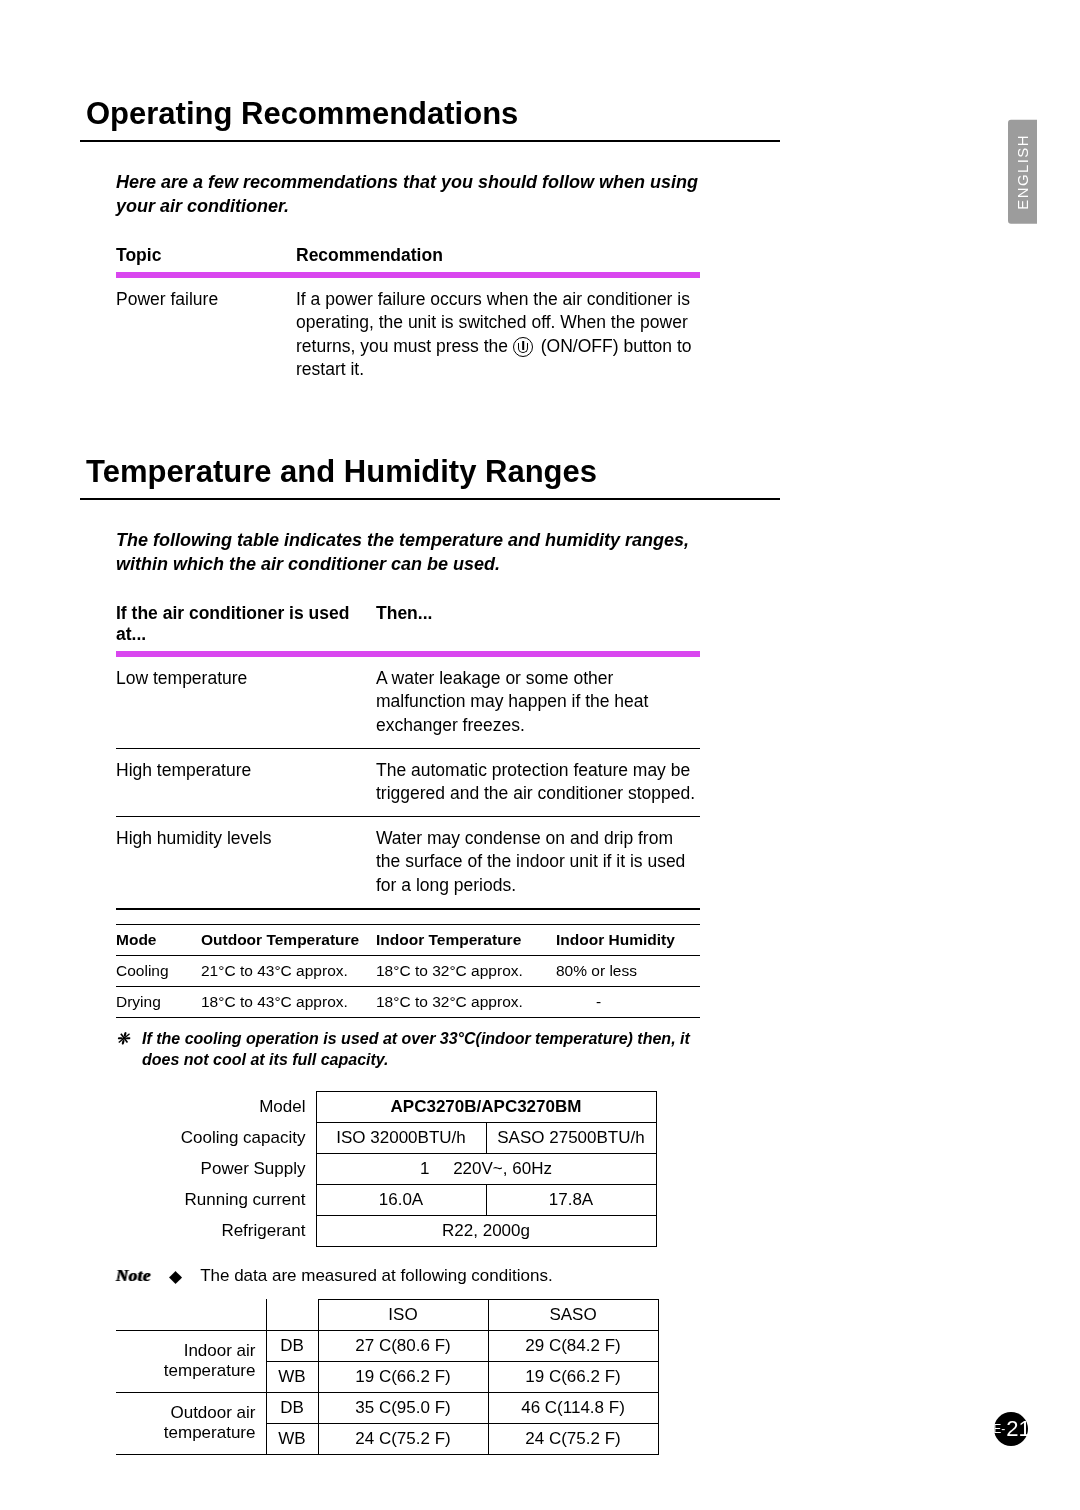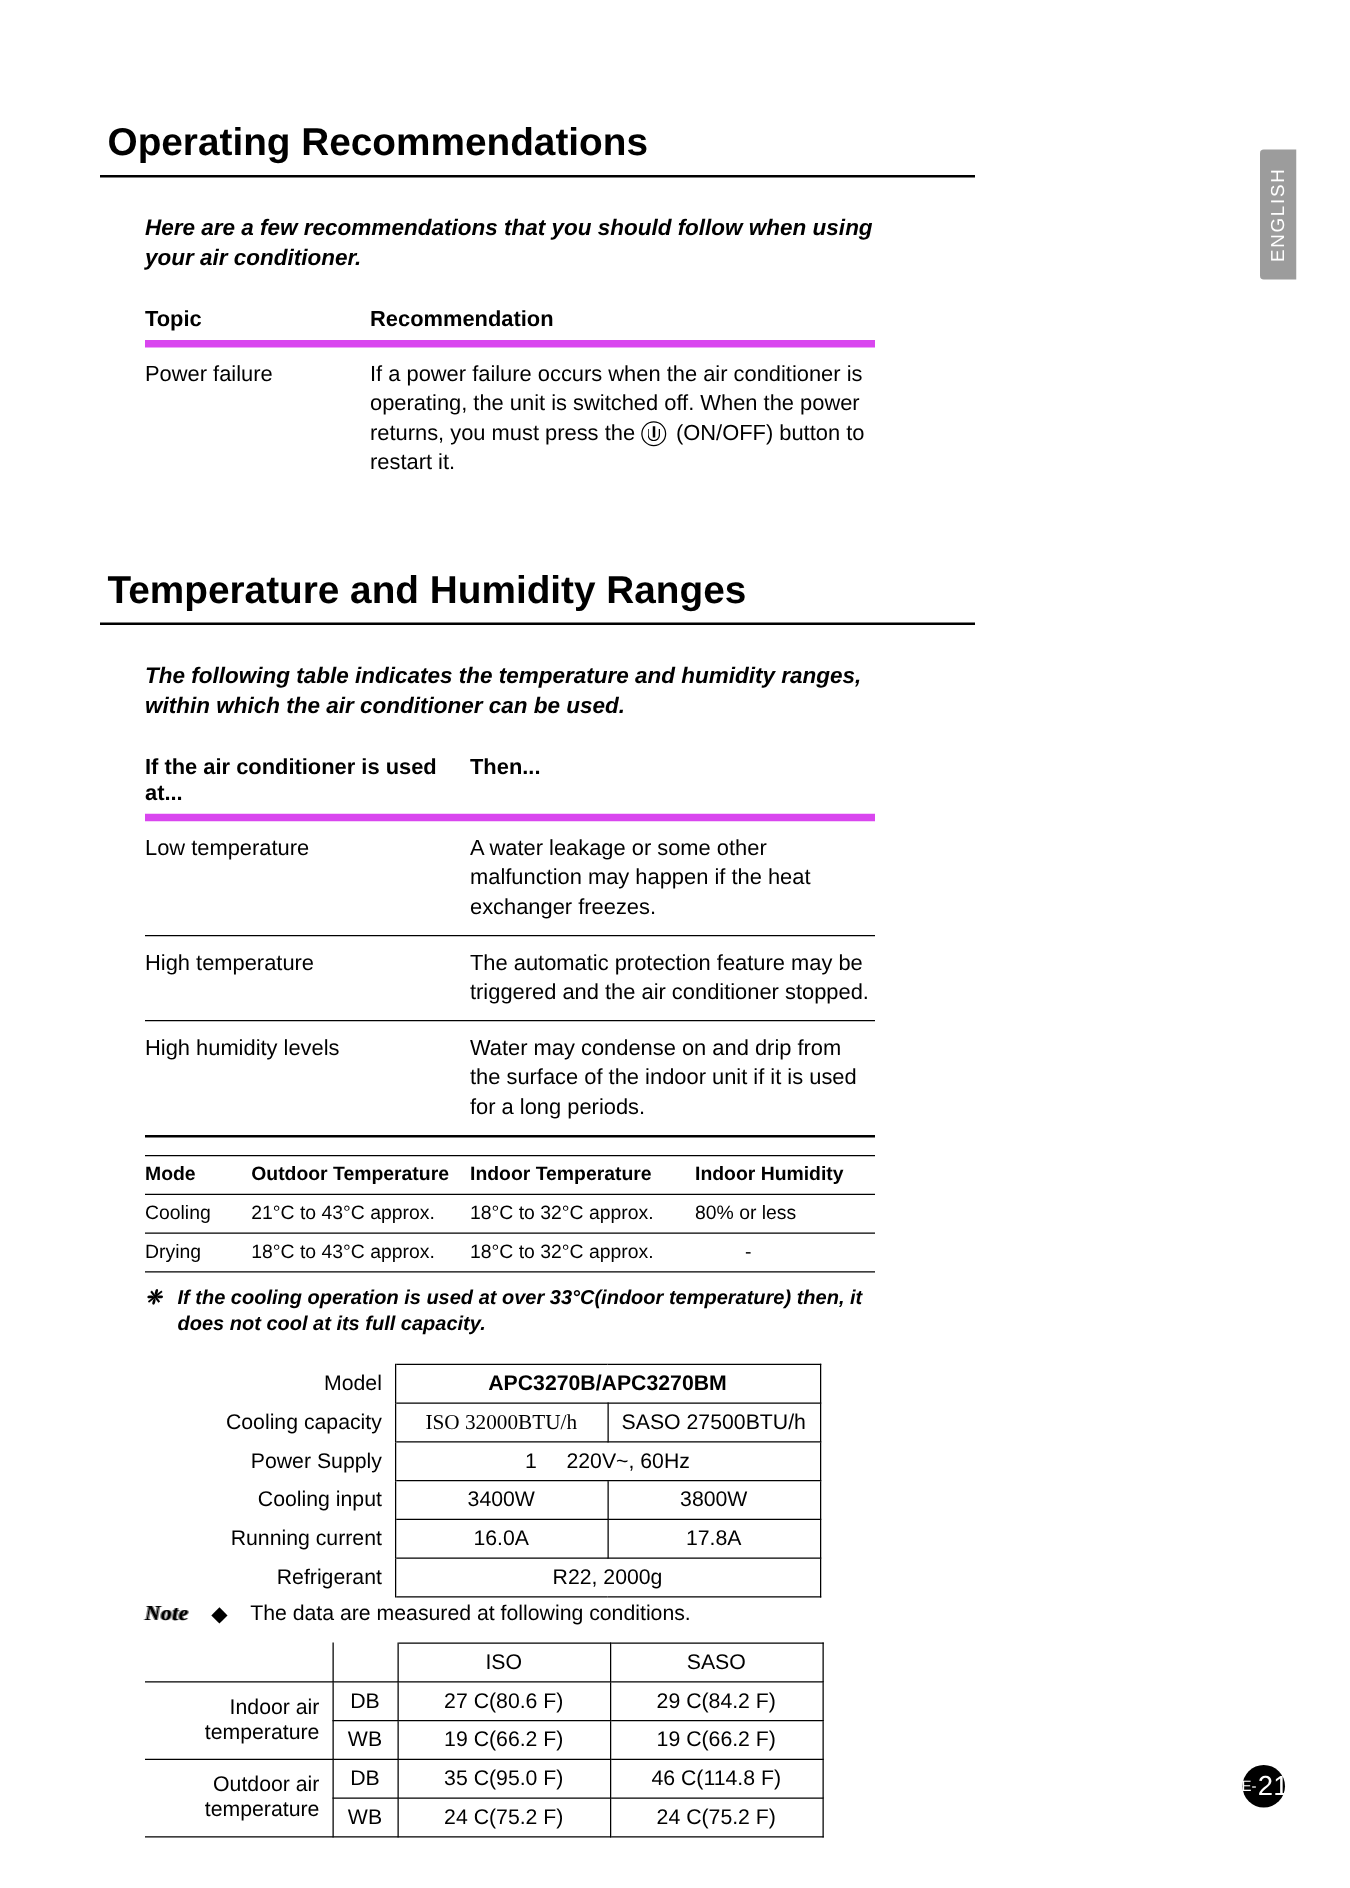--- a/index.html
+++ b/index.html
@@ -144,23 +144,23 @@
   .spec-table .label-col {
     border-left: none;
     border-top: none;
     border-bottom: none;
     text-align: right;
     width: 200px;
     padding-left: 0;
   }
   .spec-table tr:first-child .label-col { border-top: none; }
   .spec-table .first-row .label-col { border-top: none; }
-  .spec-c1 { width: 170px; font-family: Liberation Serif, serif; }
+  .spec-c1 { width: 170px; }
   .spec-c2 { width: 170px; }
-  .note-line { margin-top: 3px; font-size: 17px; display:flex; gap:18px; }
+  .note-line { margin-top: 19px; font-size: 17px; display:flex; gap:18px; }
   .note-word {
     font-family: Georgia, 'Times New Roman', serif;
     font-style: italic;
     font-weight: bold;
     text-shadow: 1px 0 #888, -1px 0 #888;
     letter-spacing: 0.5px;
   }
   .cond-table {
     border-collapse: collapse;
     margin-top: 12px;
@@ -289,25 +289,20 @@
       <tr>
         <td class="label-col">Cooling capacity</td>
         <td class="spec-c1">ISO 32000BTU/h</td>
         <td class="spec-c2">SASO 27500BTU/h</td>
       </tr>
       <tr>
         <td class="label-col">Power Supply</td>
         <td colspan="2" style="white-space:pre;">1     220V~, 60Hz</td>
       </tr>
       <tr>
-        <td class="label-col">Cooling input</td>
-        <td>3400W</td>
-        <td>3800W</td>
-      </tr>
-      <tr>
         <td class="label-col">Running current</td>
         <td>16.0A</td>
         <td>17.8A</td>
       </tr>
       <tr>
         <td class="label-col">Refrigerant</td>
         <td colspan="2">R22, 2000g</td>
       </tr>
     </tbody>
       </table>

